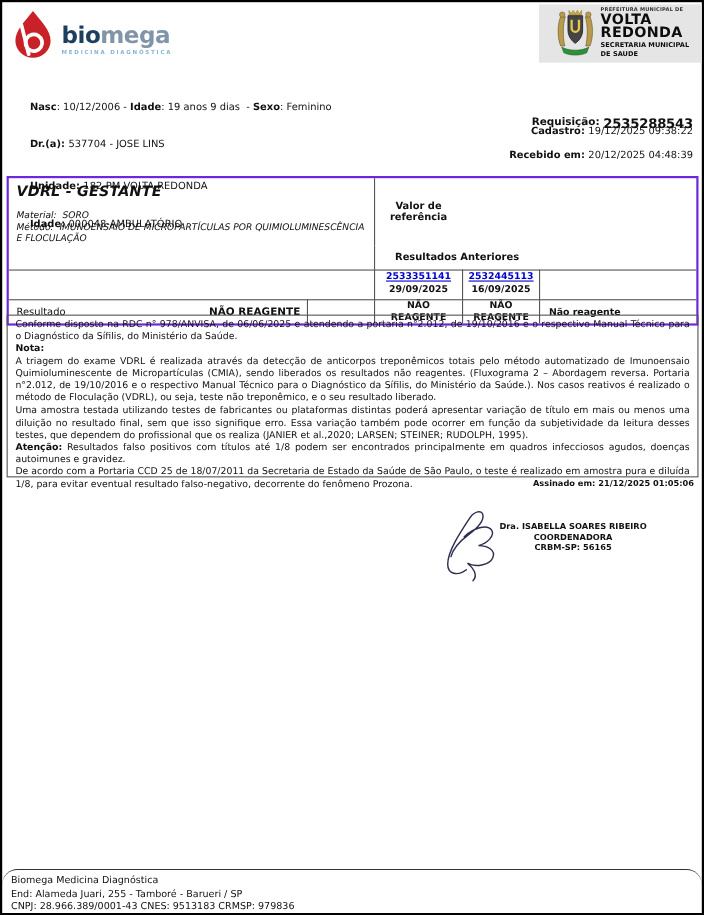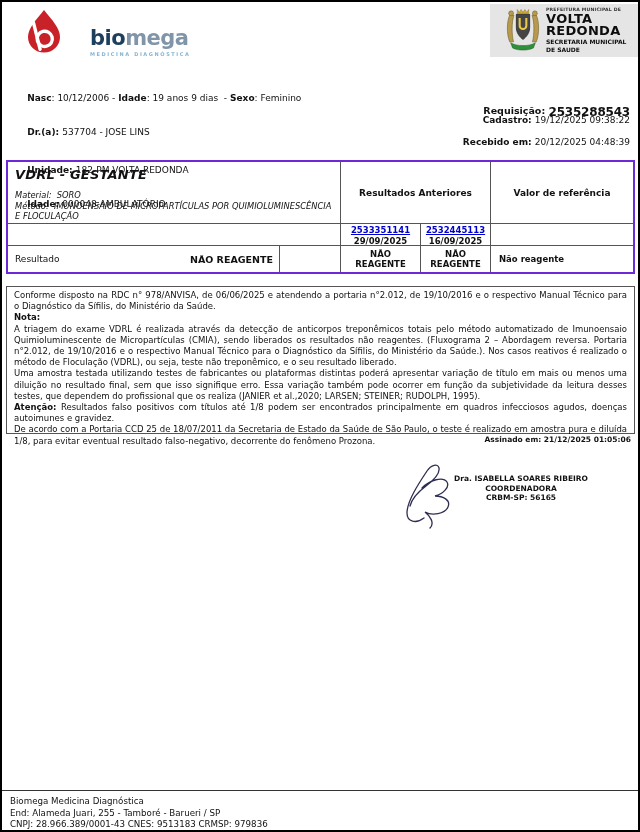--- a/index.html
+++ b/index.html
@@ -3,21 +3,21 @@
 <meta charset="utf-8">
 <style>
   * { margin:0; padding:0; box-sizing:border-box; }
   html,body { background:#fff; }
   body { font-family:"DejaVu Sans","Liberation Sans",sans-serif; color:#111; }
   .page { position:relative; width:640px; height:832px; border:2px solid #000; background:#fff; overflow:hidden; }
   .pre { white-space:pre-wrap; }
   .b { font-weight:bold; }
 
   
-  .logo-wrap { position:absolute; top:6px; left:24px; display:flex; align-items:flex-end;gap:20px; }
+  .logo-wrap { position:absolute; top:6px; left:10px; display:flex; align-items:center; }
   .logo-text { margin-left:7px; margin-top:6px; }
   .logo-word { font-size:21px; font-weight:bold; letter-spacing:-0.5px; line-height:22px; }
   .logo-word .bio { color:#1d3f5e; }
   .logo-word .mega { color:#8095a8; }
   .logo-tagline { font-size:5px; letter-spacing:1.6px; color:#85b5d4; font-weight:bold; margin-top:2px; }
 
   .muni-box { position:absolute; top:2px; left:488px; width:148px; height:53px; background:#e5e5e5; display:flex; align-items:center; padding-left:14px; }
   .muni-text { margin-left:4px; line-height:1; }
   .muni-small-top { font-size:4.6px; font-weight:bold; color:#333; letter-spacing:0.2px; margin-bottom:1px; }
   .muni-big { font-size:13px; font-weight:800; color:#0d0d0d; letter-spacing:0.3px; line-height:12px; }
@@ -54,21 +54,21 @@
 
   
   .notes-box { position:absolute; top:284px; left:4px; width:629px; height:148px; border:1px solid #555; padding:3px 7px 0 7px; font-size:8.5px; line-height:11.2px; text-align:justify; }
   .signed-line { position:absolute; top:433px; right:7px; font-size:7.5px; font-weight:bold; }
 
   
   .sig-svg { position:absolute; top:453px; left:392px; }
   .doctor-block { position:absolute; top:472px; right:17px; width:200px; text-align:center; font-size:7.5px; font-weight:bold; line-height:9.5px; }
 
   
-  .footer { position:absolute; top:788px; left:0; width:100%; border-top:1px solid #333; padding:5px 0 0 8px; font-size:8.7px; line-height:11.5px; }
+  .footer { position:absolute; top:788px; left:0; width:100%; border-top:1px solid #333; padding:5px 0 0 8px; font-size:8.7px; line-height:11.5px;border-radius:14px; }
 </style>
 </head>
 <body>
 
 <div class="page">
 
   <div class="logo-wrap">
     <span>
       <svg width="37" height="45" viewBox="0 0 37 45">
         <path d="M18 2 C26 12 34 20 34 29 a16 15.5 0 1 1 -32 0 C2 20 10 12 18 2 Z" fill="#c92128"></path>
@@ -134,22 +134,22 @@
     <span class="b">Recebido em: </span><span>20/12/2025 04:48:39</span>
   </div>
 
   <div class="exam-box">
 
     <div class="cell exam-head">
       <div class="exam-title">VDRL - GESTANTE</div>
       <div class="exam-meta pre"><span>Material:  </span><span>SORO</span>
 <span>Método:  </span><span>IMUNOENSAIO DE MICROPARTÍCULAS POR QUIMIOLUMINESCÊNCIA E FLOCULAÇÃO</span></div>
     </div>
+    <div class="cell bl col-head">Valor de referência</div>
     <div class="cell bl col-head" style="grid-column:3/5">Resultados Anteriores</div>
-    <div class="cell bl col-head">Valor de referência</div>
 
     <div class="cell bt" style="grid-column:1/3"></div>
     <div class="cell bt bl prev-cell">
       <div><a class="prev-link">2533351141</a></div>
       <div class="prev-date">29/09/2025</div>
     </div>
     <div class="cell bt bl prev-cell">
       <div><a class="prev-link">2532445113</a></div>
       <div class="prev-date">16/09/2025</div>
     </div>

